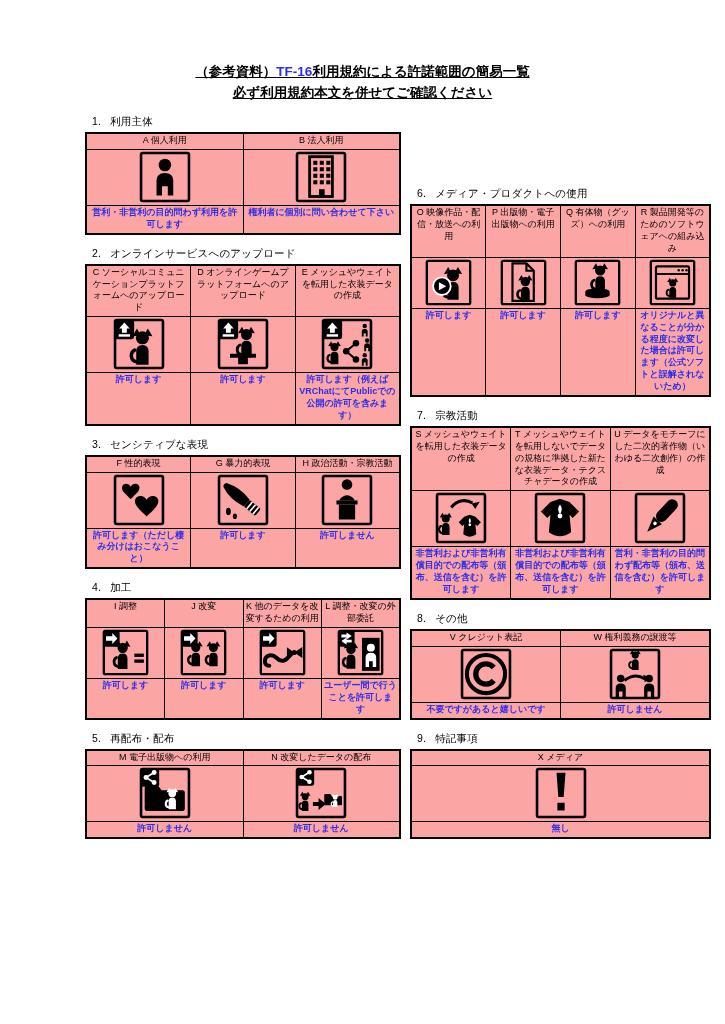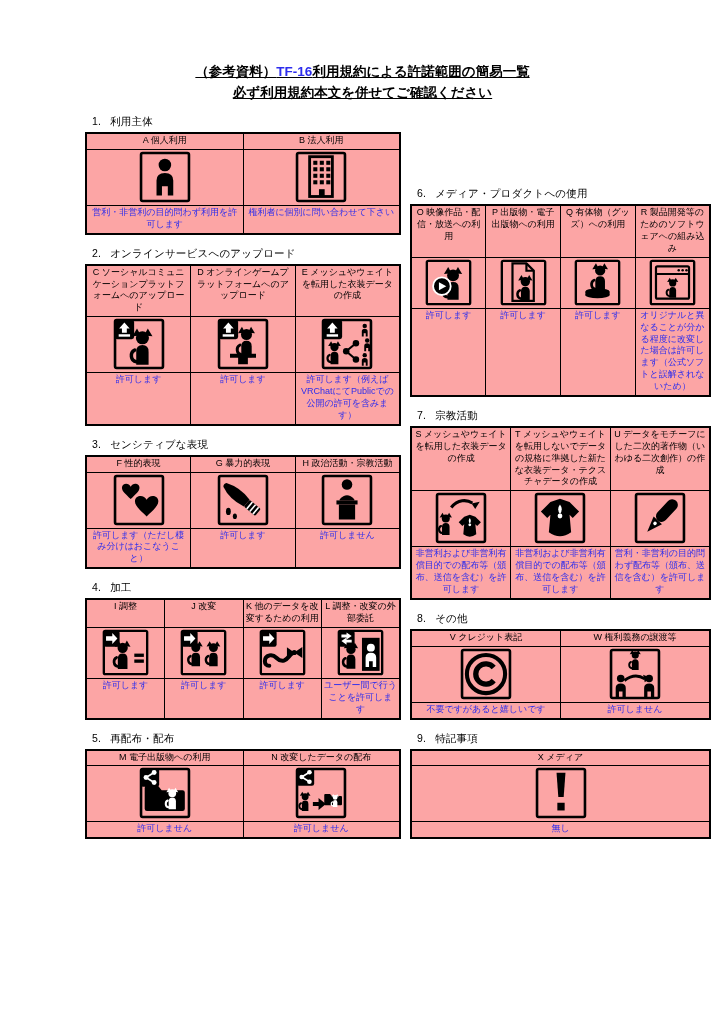--- a/index.html
+++ b/index.html
@@ -19,21 +19,21 @@
   .sec:last-child{margin-bottom:0;}
   .sec-head{font-size:10.5px; margin:0 0 3px 7px; letter-spacing:0.2px;}
   .sec-head .sec-title{margin-left:9px;}
 
   table.grid{width:100%; border-collapse:collapse; table-layout:fixed;
     border:2px solid #000; background:#fca5a5;}
   table.grid td{border:1.5px solid #000; text-align:center; vertical-align:top;
     padding:1px 2px 2px; font-size:9px; line-height:1.32; word-break:break-word;}
   td.hd{font-size:9px;}
   td.ic-cell{vertical-align:middle; padding:7px 0;}
-  td.perm{color:var(--blue); font-weight:normal;}
+  td.perm{color:var(--blue); font-weight:bold;}
 
   svg.ic{width:52px; height:52px; display:block; margin:0 auto; color:#000;}
   .t4 svg.ic{width:47px; height:47px;}
   .defs{position:absolute; width:0; height:0; overflow:hidden;}
 </style>
 </head>
 <body>
 
 <svg class="defs" aria-hidden="true">
   <defs>

